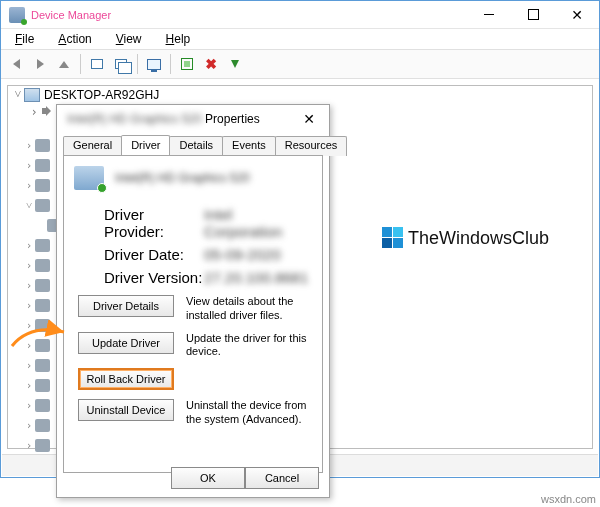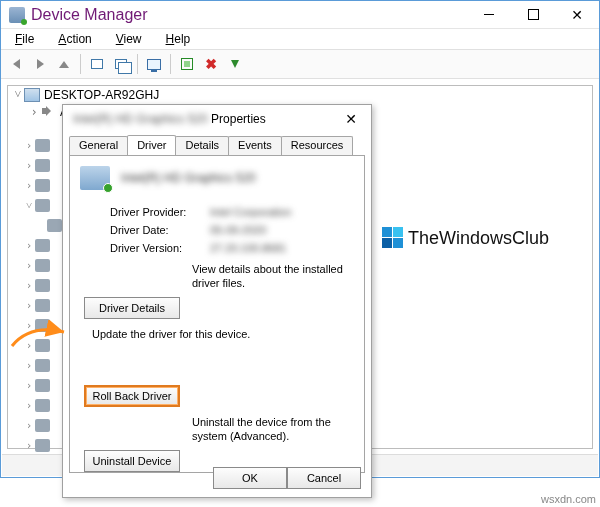--- a/index.html
+++ b/index.html
@@ -2,21 +2,21 @@
 <html><head>
 <meta charset="utf-8">
 <style>
   * { box-sizing: border-box; font-family: 'Segoe UI', Tahoma, sans-serif; }
   body { margin: 0; background: #fff; width: 600px; height: 507px; overflow: hidden; position: relative; font-size: 11px; color: #000; }
   
   .window { position: absolute; left: 0; top: 0; width: 600px; height: 478px; border: 1px solid #5a9bd8; background: #fff; }
   .titlebar { height: 28px; background: #fff; display: flex; align-items: center; border-bottom: 1px solid #e5e5e5; }
   .titlebar-icon { width: 16px; height: 16px; margin-left: 8px; background: linear-gradient(#9bb5d3,#6a8fb5); border-radius: 2px; position: relative; }
   .titlebar-icon::after { content:''; position:absolute; width:6px; height:6px; background:#39a52c; border-radius:50%; right:-2px; bottom:-2px; }
-  .titlebar-text { margin-left: 6px; font-size: 16px; color: #701a75; }
+  .titlebar-text { margin-left: 6px; font-size: 11px; color: #ec4899; }
   .winbtns { margin-left: auto; display: flex; }
   .winbtn { width: 44px; height: 28px; display: flex; align-items: center; justify-content: center; font-size: 13px; }
   .winbtn.min::before { content:''; width:10px; height:1px; background:#000; }
   .winbtn.max::before { content:''; width:9px; height:9px; border:1px solid #000; }
   .winbtn.close { font-size: 14px; }
   
   .menubar { height: 20px; display: flex; align-items: center; padding: 0 6px; gap: 8px; }
   .menuitem { padding: 2px 8px; font-size: 12px; }
   .mu { text-decoration: underline; }
   
@@ -42,36 +42,36 @@
   .ticon { width:16px; height:14px; margin-right:4px; position:relative;}
   .comp-ic { background:linear-gradient(#d0e0ef,#a0c4e5); border:1px solid #6d90b3;}
   .speaker-ic::before{content:'';position:absolute;left:2px;top:3px;width:4px;height:6px;background:#888;}
   .speaker-ic::after{content:'';position:absolute;left:6px;top:1px;width:0;height:0;border-top:5px solid transparent;border-bottom:5px solid transparent;border-left:5px solid #888;}
   .sideicons { position:absolute; left:22px; top:136px; display:flex; flex-direction:column; gap:4px;}
   .srow { height:16px; display:flex; align-items:center;}
   .sexp { width:12px; color:#888; font-family:Consolas,monospace; text-align:center;}
   .sicon { width:15px; height:13px; background:#9aa7b4; border-radius:2px; filter:blur(0.5px);}
   
   
-  .dialog { position:absolute; left:62px; top:104px; width:310px; height:394px; border:1px solid #a0a0a0; background:#fff; box-shadow:2px 2px 6px rgba(0,0,0,0.25);}
+  .dialog { position:absolute; left:56px; top:104px; width:274px; height:394px; border:1px solid #a0a0a0; background:#fff; box-shadow:2px 2px 6px rgba(0,0,0,0.25);}
   .dlg-title { height:28px; display:flex; align-items:center;}
   .dlg-title-text { margin-left:10px; font-size:12px;}
   .dlg-close { margin-left:auto; width:40px; text-align:center; font-size:14px; }
   .tabbar { display:flex; padding-left:6px; margin-top:2px;}
   .tab { padding:3px 9px; font-size:11px; border:1px solid #a5a5a5; border-bottom:none; background:#fff; margin-right:-1px; border-radius:2px 2px 0 0;}
   .tab.inactive { background:#f4f4f4; position:relative; top:1px; padding-top:2px; padding-bottom:5px;}
   .tabbody { border:1px solid #a5a5a5; margin:0 6px 6px 6px; height:318px; padding:10px; position:relative;}
   .dev-icon { width:30px; height:24px; background:linear-gradient(#bcd4ea,#7fa8cf); border-radius:2px; display:inline-block; vertical-align:middle; position:relative;}
   .dev-icon::after{content:'';position:absolute;width:8px;height:8px;background:#36a22d;border-radius:50%;right:-3px;bottom:-3px;border:1px solid #fff;}
   .dev-name { display:inline-block; vertical-align:middle; margin-left:8px; filter:blur(3px); color:#333; font-size:12px;}
-  .inforow { display:flex; margin-top:6px; font-size:11px;}
+  .inforow { display:flex; margin-top:6px; font-size:15px;}
   .inforow .lbl { width:100px; margin-left:30px;}
   .inforow .val { filter:blur(3px); color:#444; flex:1;}
   .actrow { display:flex; align-items:flex-start; margin-top:9px; font-size:11px;}
-  .dlgbtn { width:96px; height:22px; border:1px solid #8a8a8a; background:linear-gradient(#fdfdfd,#e8e8e8); font-size:11px; display:flex; align-items:center; justify-content:center; margin-left:4px; cursor:pointer;margin-top:34px;}
+  .dlgbtn { width:96px; height:22px; border:1px solid #8a8a8a; background:linear-gradient(#fdfdfd,#e8e8e8); font-size:11px; display:flex; align-items:center; justify-content:center; margin-left:4px; cursor:pointer;}
   .dlgbtn.hl { border:2px solid #e07a1f; box-shadow:0 0 0 1px #ffb066 inset;}
   .actdesc { margin-left:12px; flex:1; line-height:1.25;}
   .dlgfooter { position:absolute; right:10px; bottom:8px; display:flex; gap:0;}
   .footbtn { width:74px; height:22px; border:1px solid #8a8a8a; background:linear-gradient(#fdfdfd,#e8e8e8); font-size:11px; display:flex; align-items:center; justify-content:center;}
   
   
   .callout-arrow { position:absolute; left:10px; top:320px; width:60px; height:30px; pointer-events:none;}
   
   .brand { position:absolute; left:382px; top:227px; display:flex; align-items:center; font-size:18px; color:#111; font-weight:500;}
   .brand-logo { width:22px; height:22px; margin-right:4px; position:relative;}
@@ -255,20 +255,21 @@
     <div class="inforow">
       <div class="lbl">Driver Version:</div>
         <div class="val">27.20.100.8681</div>
     </div>
 
     <div class="actrow">
       <div class="dlgbtn">Driver Details</div>
       <div class="actdesc">View details about the installed driver files.</div>
     </div>
     <div class="actrow">
+      <div class="dlgbtn">Update Driver</div>
       <div class="actdesc">Update the driver for this device.</div>
     </div>
     <div class="actrow">
       <div class="dlgbtn hl">Roll Back Driver</div>
     </div>
     <div class="actrow">
       <div class="dlgbtn">Uninstall Device</div>
       <div class="actdesc">Uninstall the device from the system (Advanced).</div>
     </div>
   </div>

